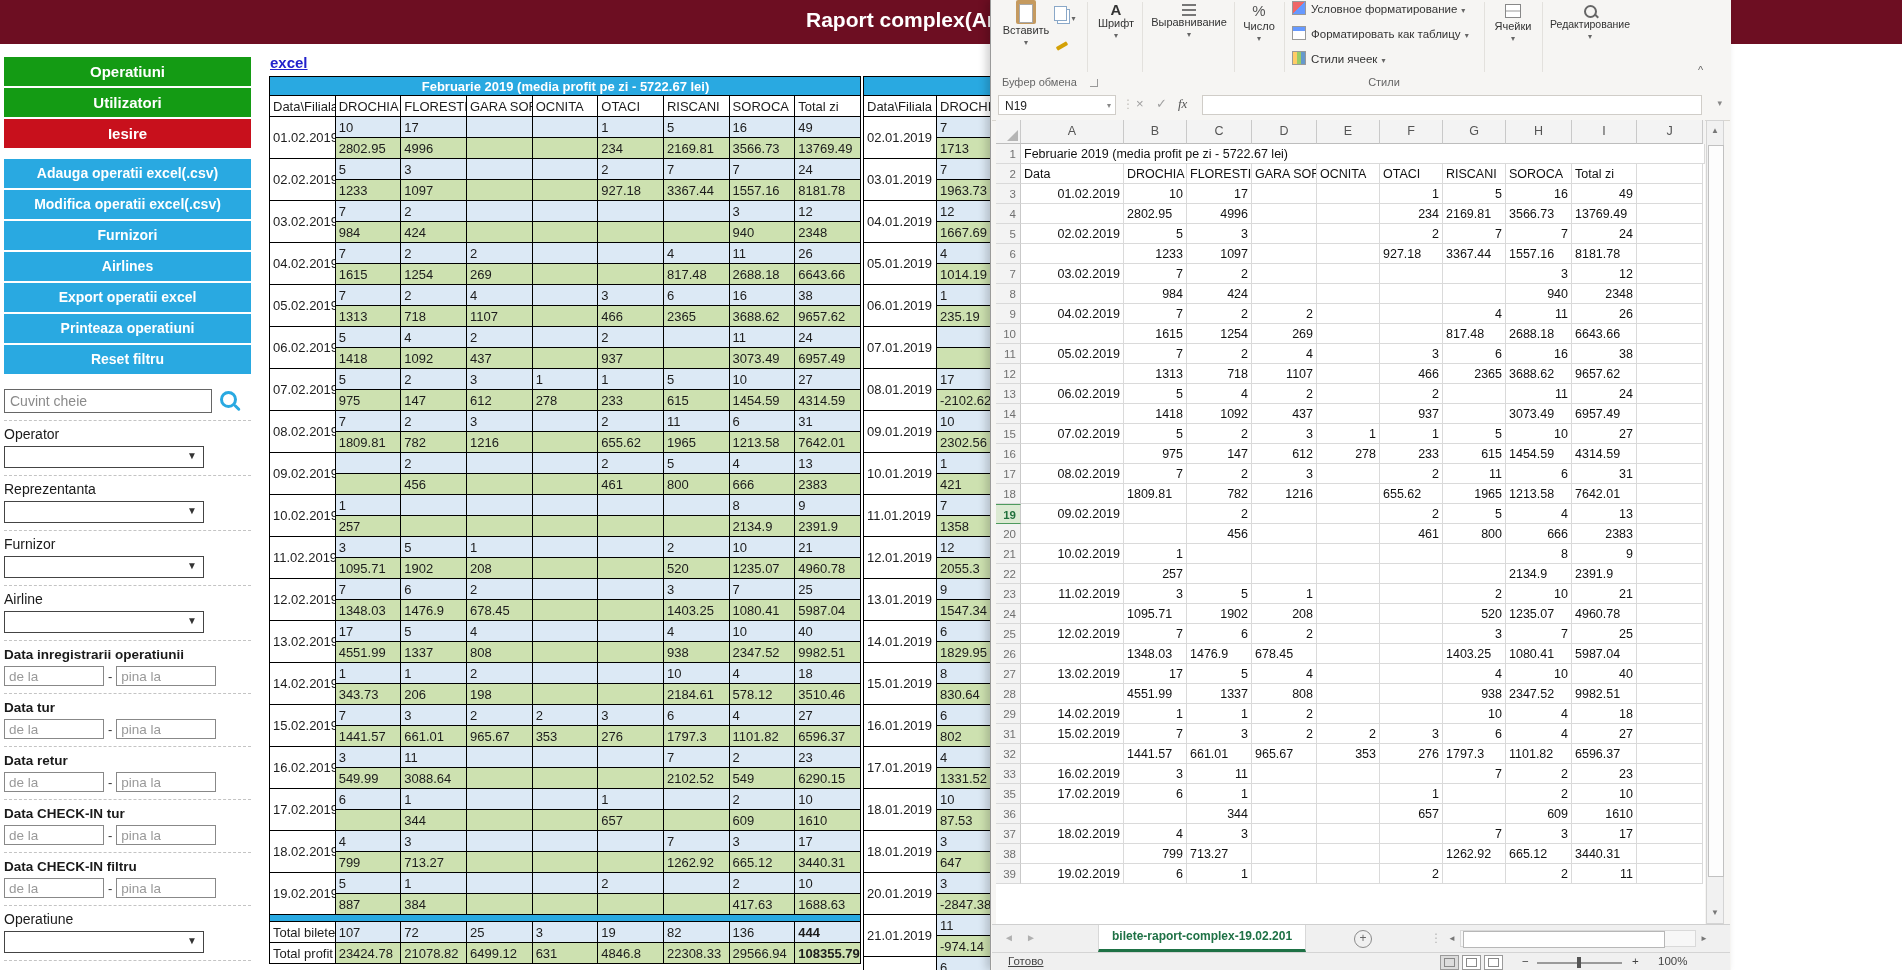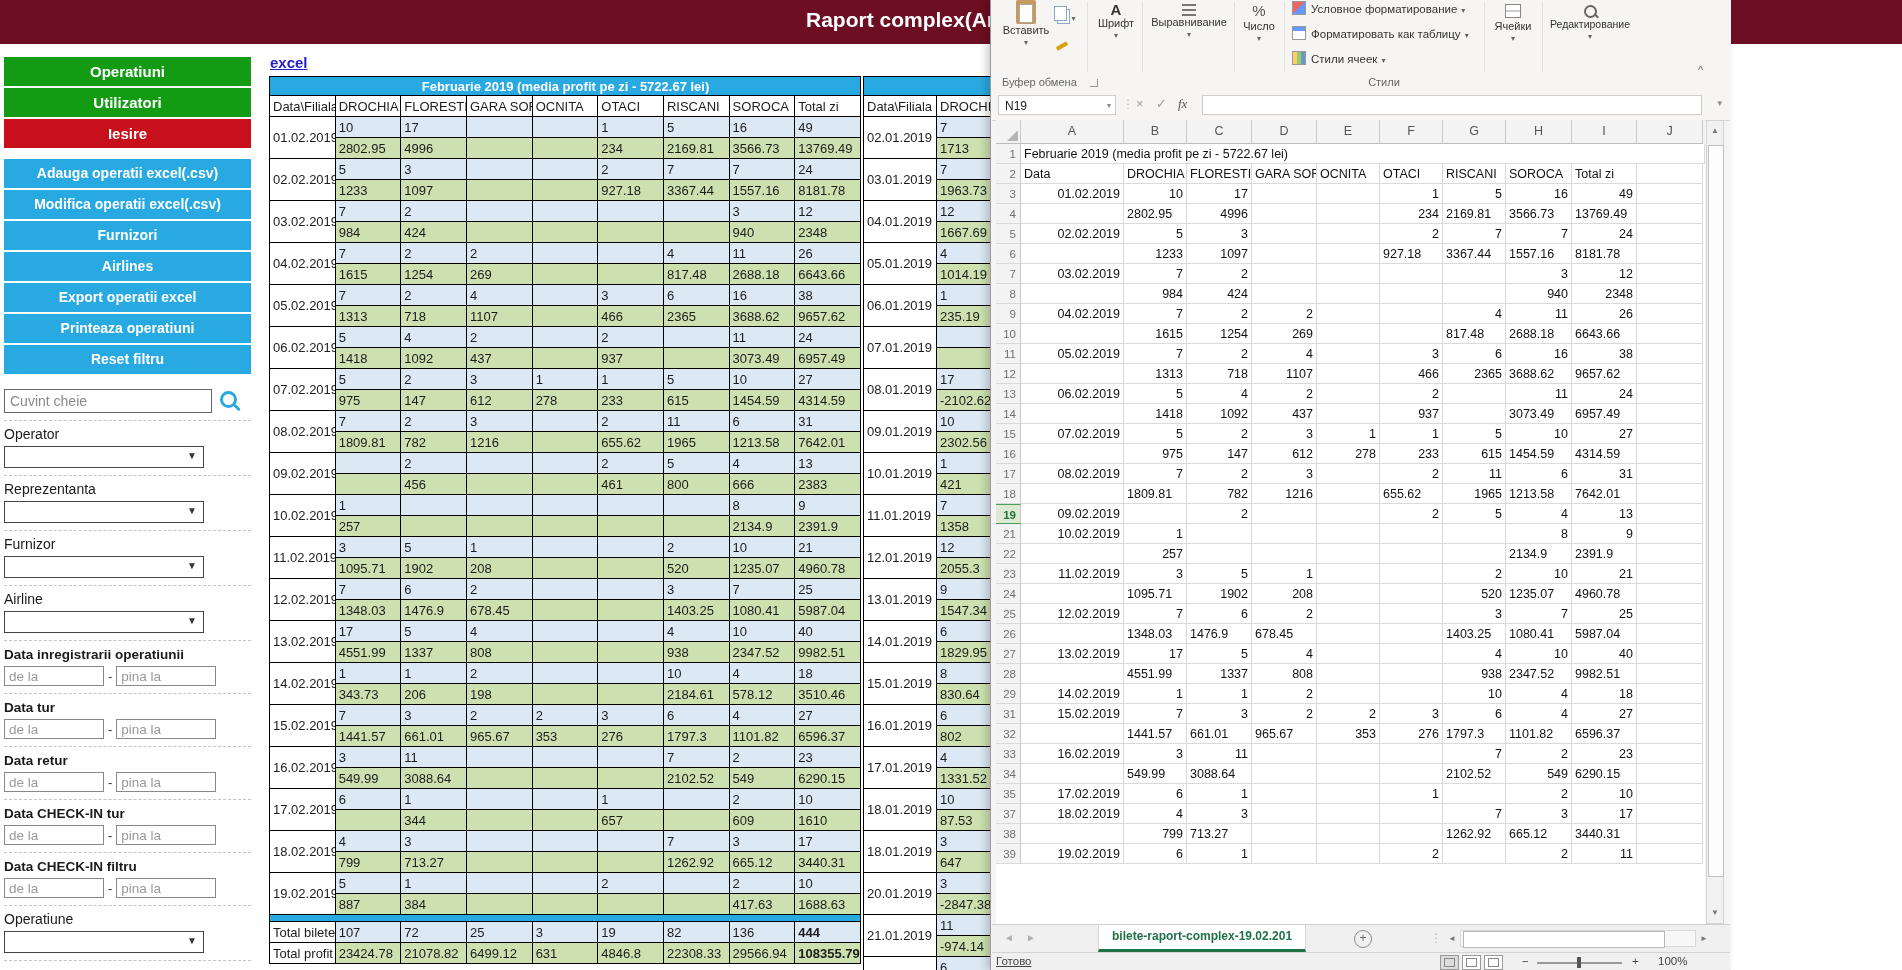--- a/index.html
+++ b/index.html
@@ -107,21 +107,21 @@
   .tab-arrow{position:absolute;top:7px;font-size:10px;color:#b0b0b0;cursor:pointer;}
   .sheet-tab{position:absolute;left:106px;top:0;height:24px;line-height:23px;background:#fff;border-left:1px solid #d8d8d8;border-right:1px solid #d8d8d8;border-bottom:3px solid #1e7145;color:#1e7145;font-weight:bold;font-size:12px;padding:0 13px;cursor:pointer;}
   .new-sheet{position:absolute;left:362px;top:5px;width:16px;height:16px;border:1px solid #8a8a8a;border-radius:50%;text-align:center;line-height:15px;font-size:12px;color:#666;cursor:pointer;}
   .tab-dots{position:absolute;left:438px;top:6px;color:#b5b5b5;font-size:12px;}
   .hscroll{position:absolute;left:452px;top:5px;width:268px;height:17px;display:flex;}
   .hs-arrow{width:16px;height:17px;font-size:8px;color:#777;text-align:center;line-height:17px;cursor:pointer;}
   .hs-track{flex:1;background:#f7f7f7;border:1px solid #d9d9d9;position:relative;}
   .hs-thumb{position:absolute;left:2px;top:0;width:200px;height:15px;background:#fff;border:1px solid #b7b7b7;}
 
   .xl-status{position:absolute;left:1px;top:952px;width:738px;height:18px;background:#f0f0f0;border-top:1px solid #d4d4d4;font-size:11.5px;color:#444;}
-  .status-ready{position:absolute;left:4px;top:2px;text-decoration:underline;}
+  .status-ready{position:absolute;left:16px;top:2px;text-decoration:underline;}
   .vi{position:absolute;top:2px;width:17px;height:13px;border:1px solid #9a9a9a;background:#fff;cursor:pointer;}
   .vi.sel{background:#dcdcdc;}
   .vi-in{margin:2px auto;width:9px;height:7px;border:1px solid #888;}
   .zoom-minus{position:absolute;left:530px;top:2px;cursor:pointer;}
   .zoom-line{position:absolute;left:545px;top:9px;width:85px;height:2px;background:#9a9a9a;}
   .zoom-thumb{position:absolute;left:585px;top:4px;width:4px;height:11px;background:#555;cursor:pointer;}
   .zoom-plus{position:absolute;left:640px;top:2px;cursor:pointer;}
   .zoom-pct{position:absolute;left:666px;top:2px;cursor:pointer;}
 </style>
 </head>
@@ -1155,20 +1155,33 @@
           <div class="xcell ar" style="width: 65px;">2</div>
           <div class="xcell al" style="width: 65px;"></div>
           <div class="xcell al" style="width: 63px;"></div>
           <div class="xcell ar" style="width: 63px;">2</div>
           <div class="xcell ar" style="width: 63px;">5</div>
           <div class="xcell ar" style="width: 66px;">4</div>
           <div class="xcell ar" style="width: 65px;">13</div>
           <div class="xcell al" style="width: 66px;"></div>
         </div>
         <div class="xrow">
+          <div class="xnum">20</div>
+          <div class="xcell al" style="width: 103px;"></div>
+          <div class="xcell al" style="width: 63px;"></div>
+          <div class="xcell ar" style="width: 65px;">456</div>
+          <div class="xcell al" style="width: 65px;"></div>
+          <div class="xcell al" style="width: 63px;"></div>
+          <div class="xcell ar" style="width: 63px;">461</div>
+          <div class="xcell ar" style="width: 63px;">800</div>
+          <div class="xcell ar" style="width: 66px;">666</div>
+          <div class="xcell ar" style="width: 65px;">2383</div>
+          <div class="xcell al" style="width: 66px;"></div>
+        </div>
+        <div class="xrow">
           <div class="xnum">21</div>
           <div class="xcell ar" style="width: 103px;">10.02.2019</div>
           <div class="xcell ar" style="width: 63px;">1</div>
           <div class="xcell al" style="width: 65px;"></div>
           <div class="xcell al" style="width: 65px;"></div>
           <div class="xcell al" style="width: 63px;"></div>
           <div class="xcell al" style="width: 63px;"></div>
           <div class="xcell al" style="width: 63px;"></div>
           <div class="xcell ar" style="width: 66px;">8</div>
           <div class="xcell ar" style="width: 65px;">9</div>
@@ -1311,43 +1324,43 @@
           <div class="xcell ar" style="width: 65px;">11</div>
           <div class="xcell al" style="width: 65px;"></div>
           <div class="xcell al" style="width: 63px;"></div>
           <div class="xcell al" style="width: 63px;"></div>
           <div class="xcell ar" style="width: 63px;">7</div>
           <div class="xcell ar" style="width: 66px;">2</div>
           <div class="xcell ar" style="width: 65px;">23</div>
           <div class="xcell al" style="width: 66px;"></div>
         </div>
         <div class="xrow">
-          <div class="xnum">34</div>
-          <div class="xcell al" style="width: 103px;"></div>
-          <div class="xcell al" style="width: 63px;">549.99</div>
-          <div class="xcell al" style="width: 65px;">3088.64</div>
-          <div class="xcell al" style="width: 65px;"></div>
-          <div class="xcell al" style="width: 63px;"></div>
-          <div class="xcell al" style="width: 63px;"></div>
-          <div class="xcell al" style="width: 63px;">2102.52</div>
-          <div class="xcell ar" style="width: 66px;">549</div>
-          <div class="xcell al" style="width: 65px;">6290.15</div>
-          <div class="xcell al" style="width: 66px;"></div>
-        </div>
-        <div class="xrow">
           <div class="xnum">35</div>
           <div class="xcell ar" style="width: 103px;">17.02.2019</div>
           <div class="xcell ar" style="width: 63px;">6</div>
           <div class="xcell ar" style="width: 65px;">1</div>
           <div class="xcell al" style="width: 65px;"></div>
           <div class="xcell al" style="width: 63px;"></div>
           <div class="xcell ar" style="width: 63px;">1</div>
           <div class="xcell al" style="width: 63px;"></div>
           <div class="xcell ar" style="width: 66px;">2</div>
           <div class="xcell ar" style="width: 65px;">10</div>
+          <div class="xcell al" style="width: 66px;"></div>
+        </div>
+        <div class="xrow">
+          <div class="xnum">36</div>
+          <div class="xcell al" style="width: 103px;"></div>
+          <div class="xcell al" style="width: 63px;"></div>
+          <div class="xcell ar" style="width: 65px;">344</div>
+          <div class="xcell al" style="width: 65px;"></div>
+          <div class="xcell al" style="width: 63px;"></div>
+          <div class="xcell ar" style="width: 63px;">657</div>
+          <div class="xcell al" style="width: 63px;"></div>
+          <div class="xcell ar" style="width: 66px;">609</div>
+          <div class="xcell ar" style="width: 65px;">1610</div>
           <div class="xcell al" style="width: 66px;"></div>
         </div>
         <div class="xrow">
           <div class="xnum">37</div>
           <div class="xcell ar" style="width: 103px;">18.02.2019</div>
           <div class="xcell ar" style="width: 63px;">4</div>
           <div class="xcell ar" style="width: 65px;">3</div>
           <div class="xcell al" style="width: 65px;"></div>
           <div class="xcell al" style="width: 63px;"></div>
           <div class="xcell al" style="width: 63px;"></div>

